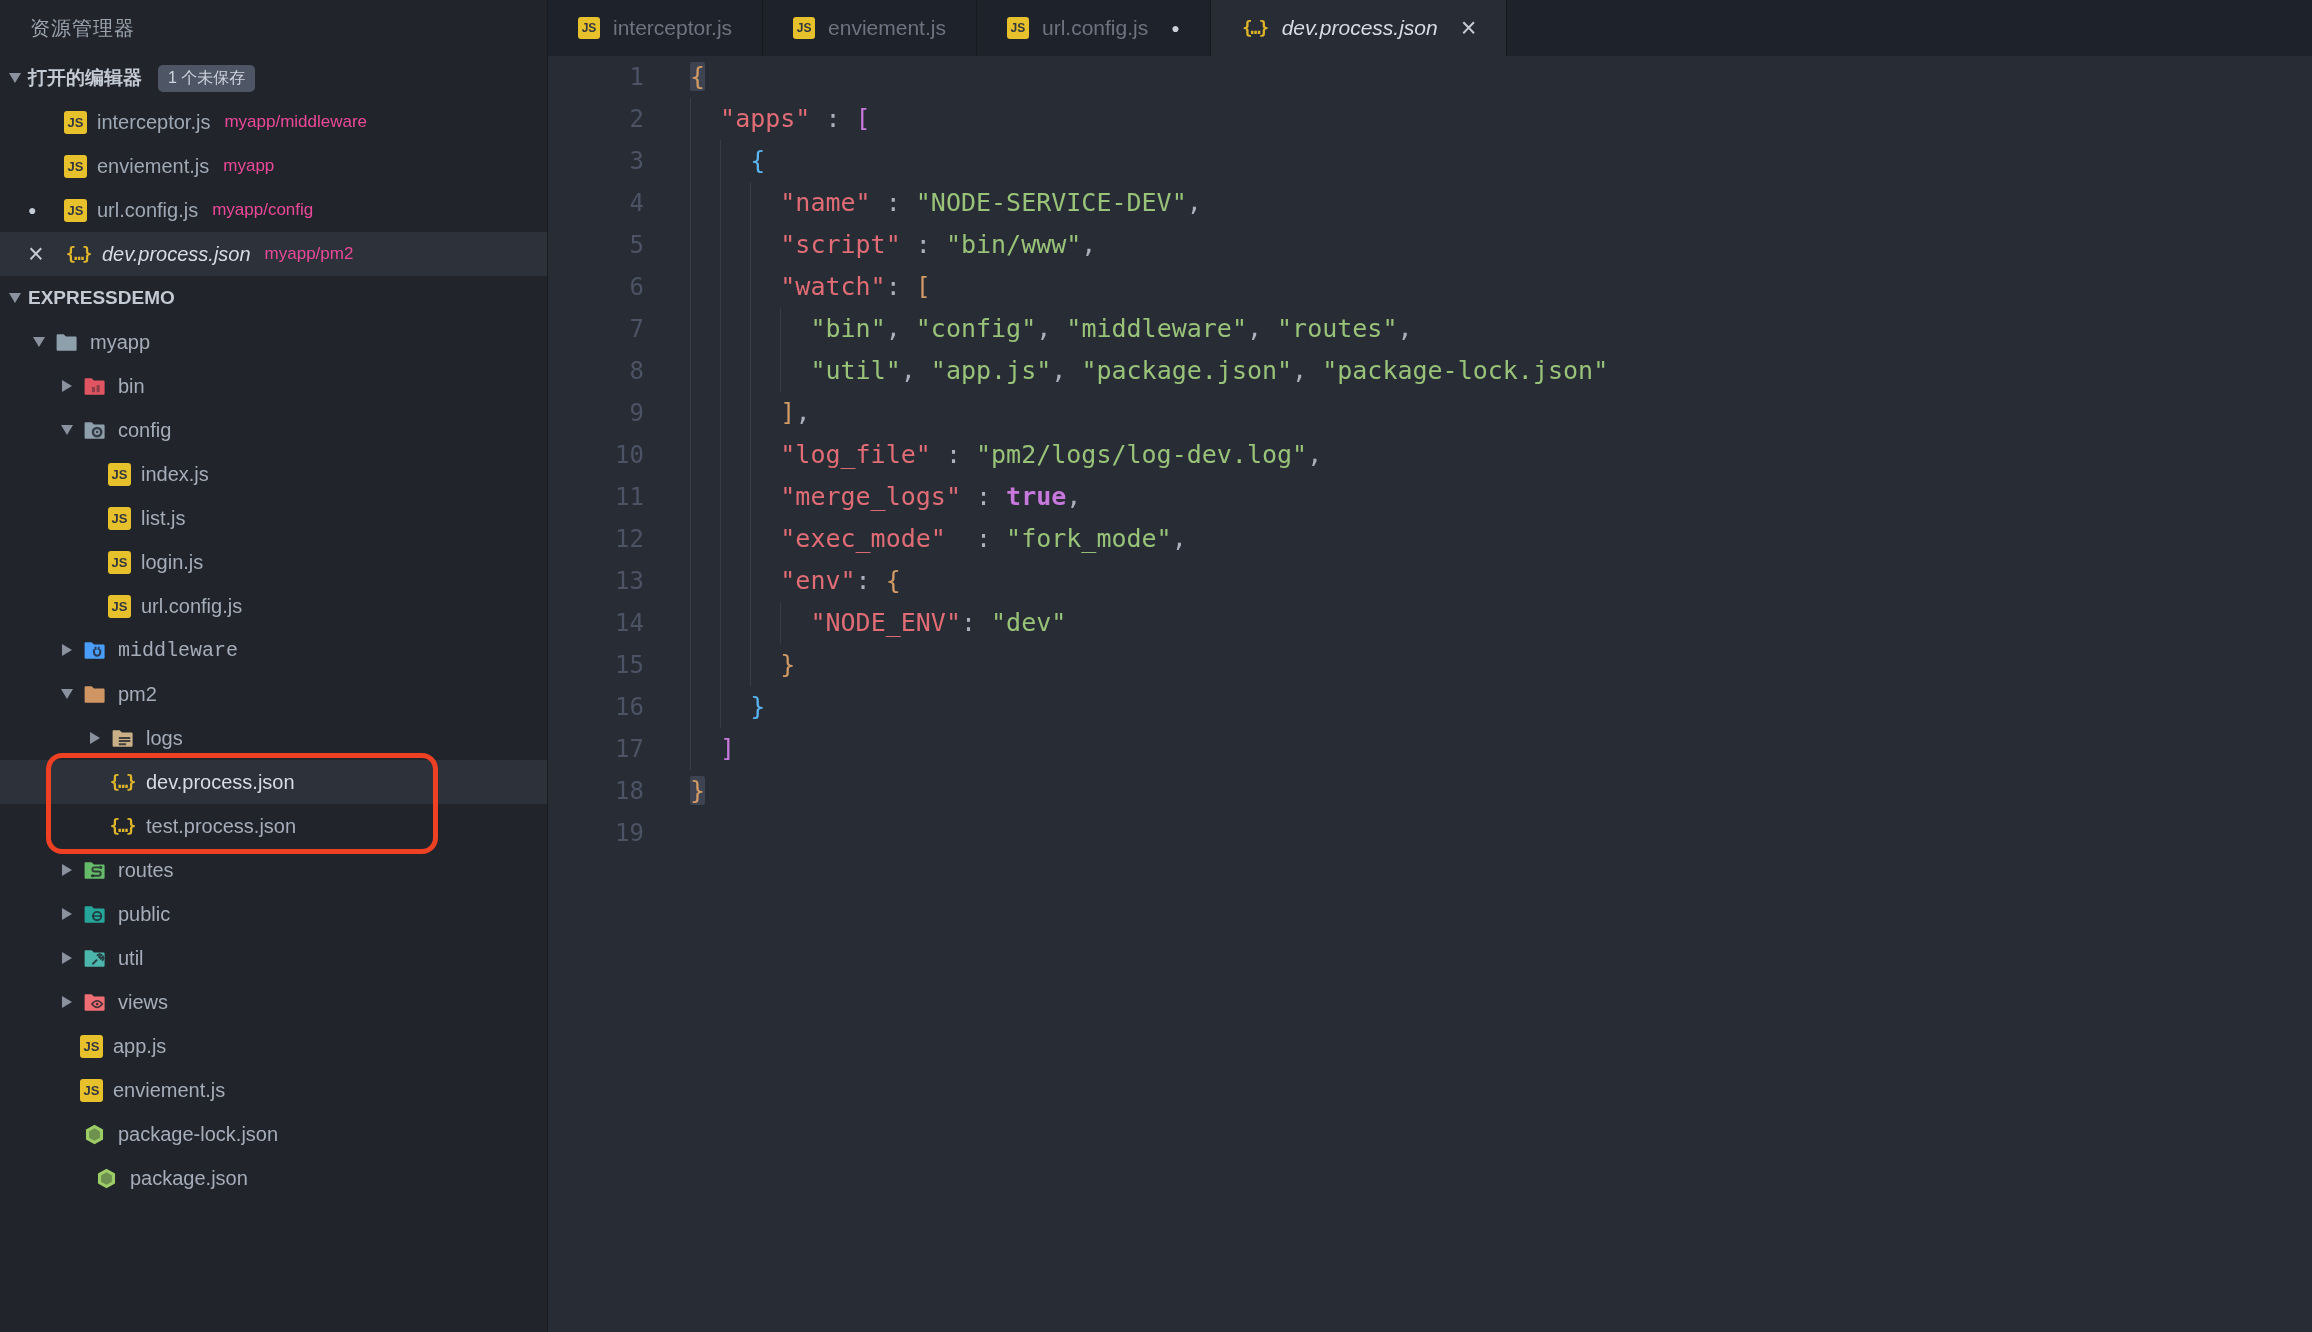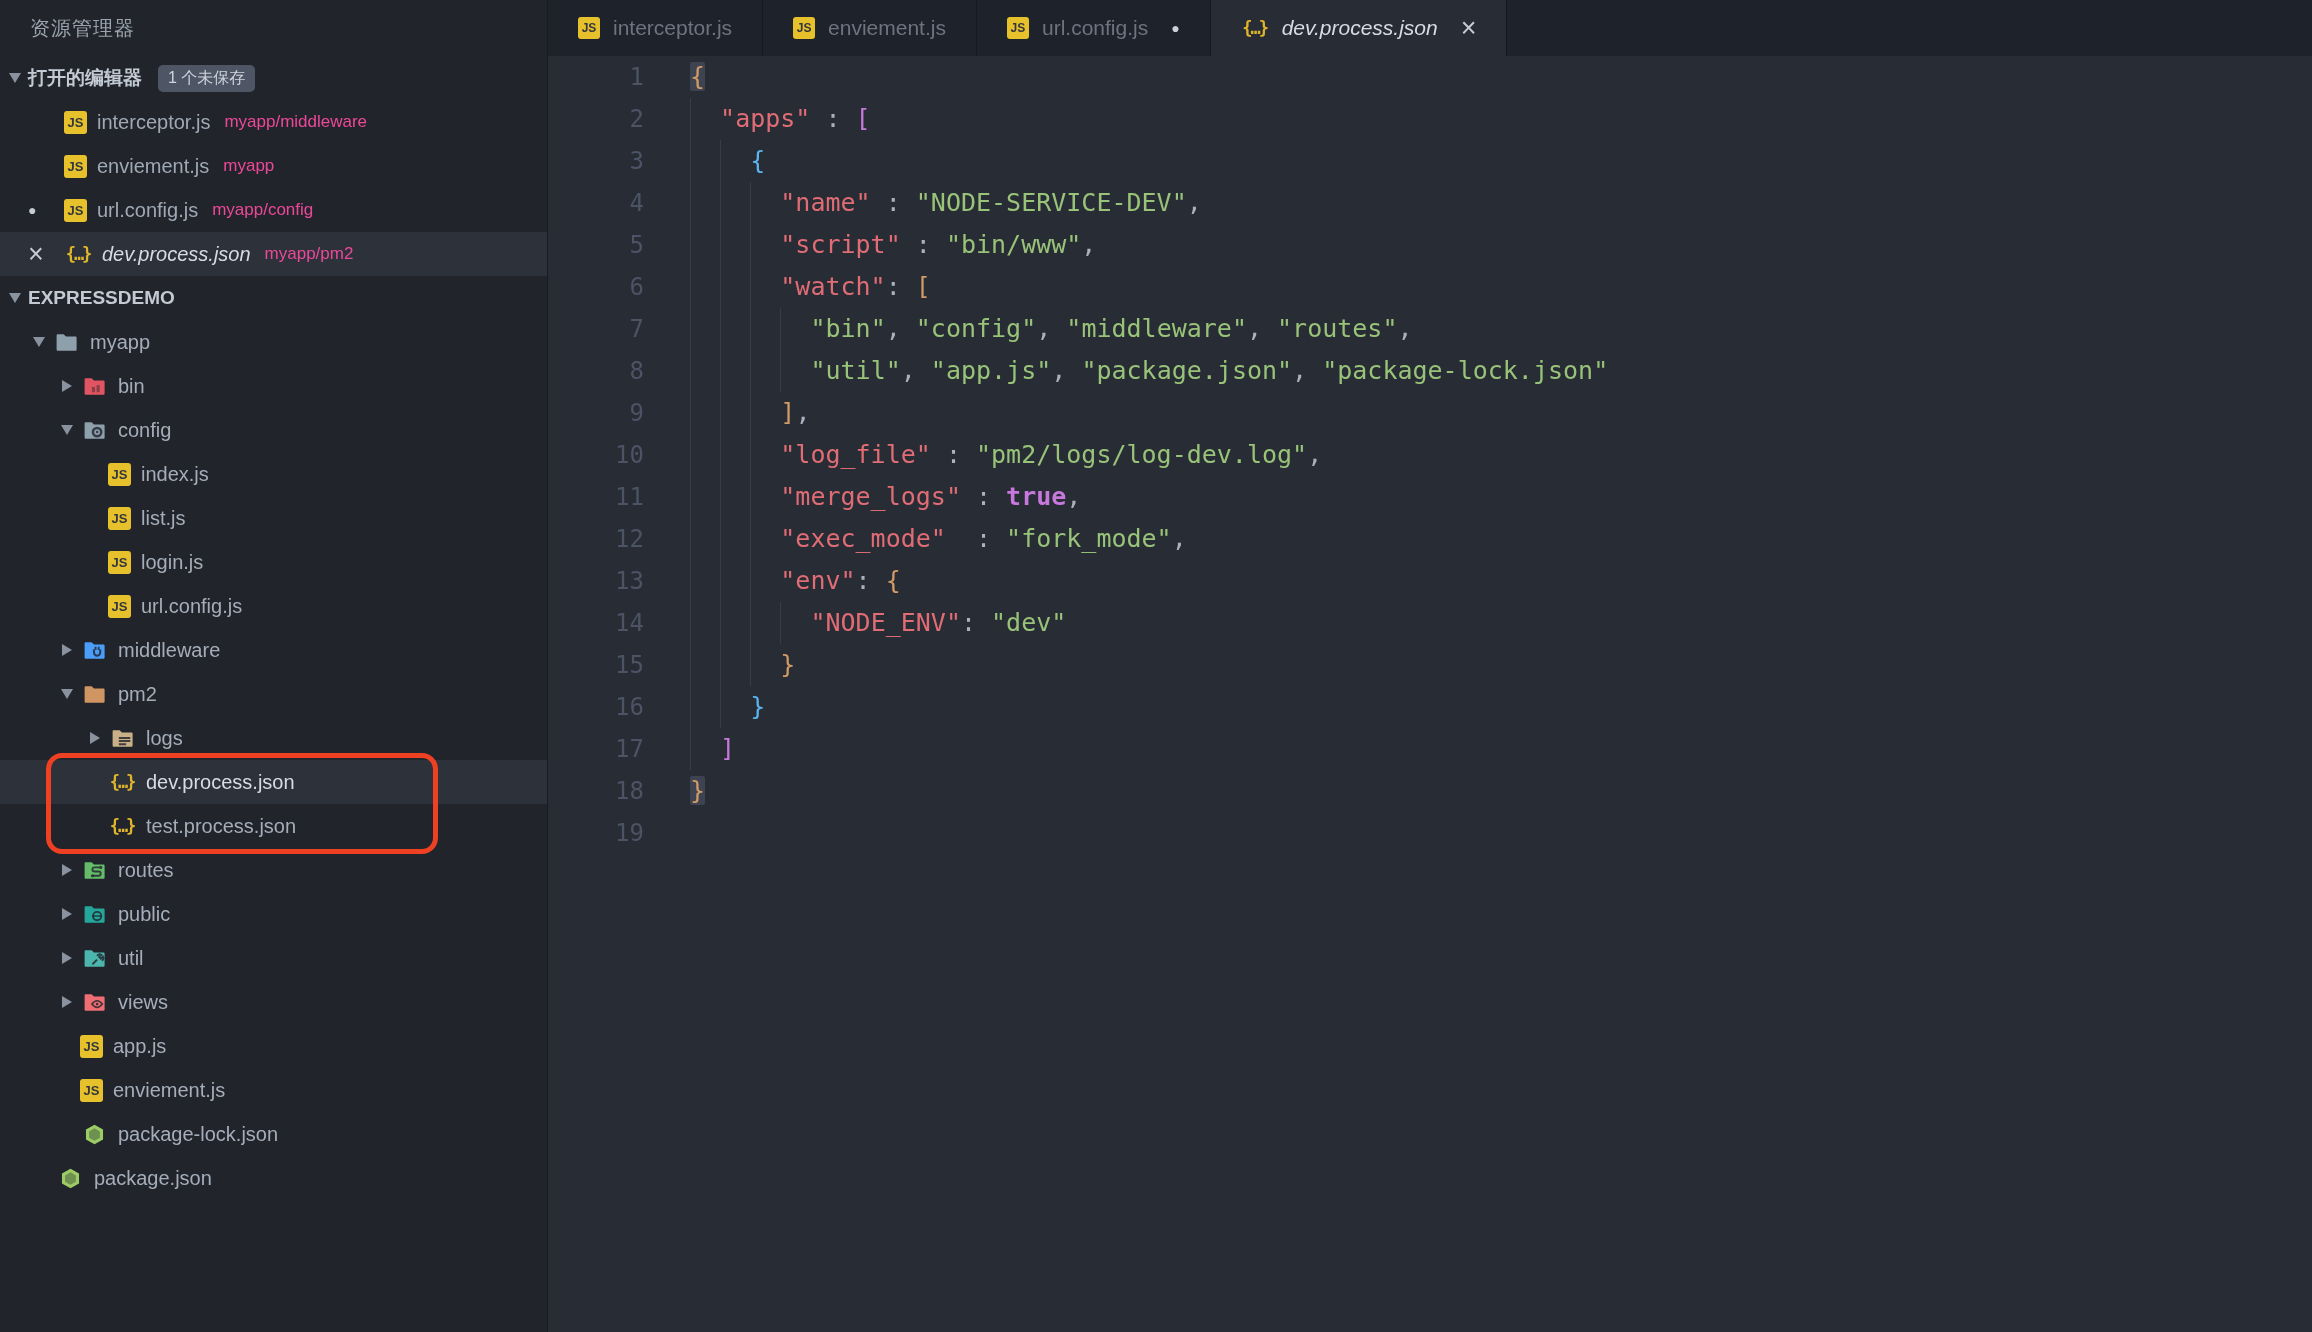--- a/index.html
+++ b/index.html
@@ -151,21 +151,21 @@
           <div class="tree-row" style="padding-left: 82px;">
             <span class="twistie"></span>
             <span class="ic ic-js">JS</span>
             <span class="tree-label">login.js</span>
           </div>
           <div class="tree-row" style="padding-left: 82px;">
             <span class="twistie"></span>
             <span class="ic ic-js">JS</span>
             <span class="tree-label">url.config.js</span>
           </div>
-          <div class="tree-row" style="padding-left: 54px;">
+          <div class="tree-row" style="padding-left: 54px; font-family: Liberation Mono, monospace;">
             <span class="twistie closed"></span>
             <span class="ic">
               <svg viewBox="0 0 24 24">
                 <path d="M2.5 5.2c0-.7.5-1.2 1.2-1.2h5.5l2.3 2.3h9c.7 0 1.2.5 1.2 1.2v11.3c0 .7-.5 1.2-1.2 1.2H3.7c-.7 0-1.2-.5-1.2-1.2z" fill="#4a9df8"></path>
                 <path d="M11.5 11v3a3 3 0 0 0 6 0v-3" fill="none" stroke="rgba(30,34,41,0.8)" stroke-width="2"></path>
                 <path d="M13 8.5v3M16 8.5v3" stroke="rgba(30,34,41,0.8)" stroke-width="1.8"></path>
               </svg>
             </span>
             <span class="tree-label">middleware</span>
           </div>
@@ -255,21 +255,21 @@
           <div class="tree-row" style="padding-left: 54px;">
             <span class="twistie"></span>
             <span class="ic">
               <svg viewBox="0 0 24 24">
                 <path d="M12 2.6l8.2 4.7v9.4L12 21.4l-8.2-4.7V7.3z" fill="#9ccc65"></path>
                 <path d="M12 6l5.2 3v6L12 18l-5.2-3V9z" fill="rgba(30,34,41,0.35)"></path>
               </svg>
             </span>
             <span class="tree-label">package-lock.json</span>
           </div>
-          <div class="tree-row" style="padding-left: 30px;">
+          <div class="tree-row" style="padding-left: 66px;">
             <span class="twistie"></span>
             <span class="ic">
               <svg viewBox="0 0 24 24">
                 <path d="M12 2.6l8.2 4.7v9.4L12 21.4l-8.2-4.7V7.3z" fill="#9ccc65"></path>
                 <path d="M12 6l5.2 3v6L12 18l-5.2-3V9z" fill="rgba(30,34,41,0.35)"></path>
               </svg>
             </span>
             <span class="tree-label">package.json</span>
           </div>
         </div>

